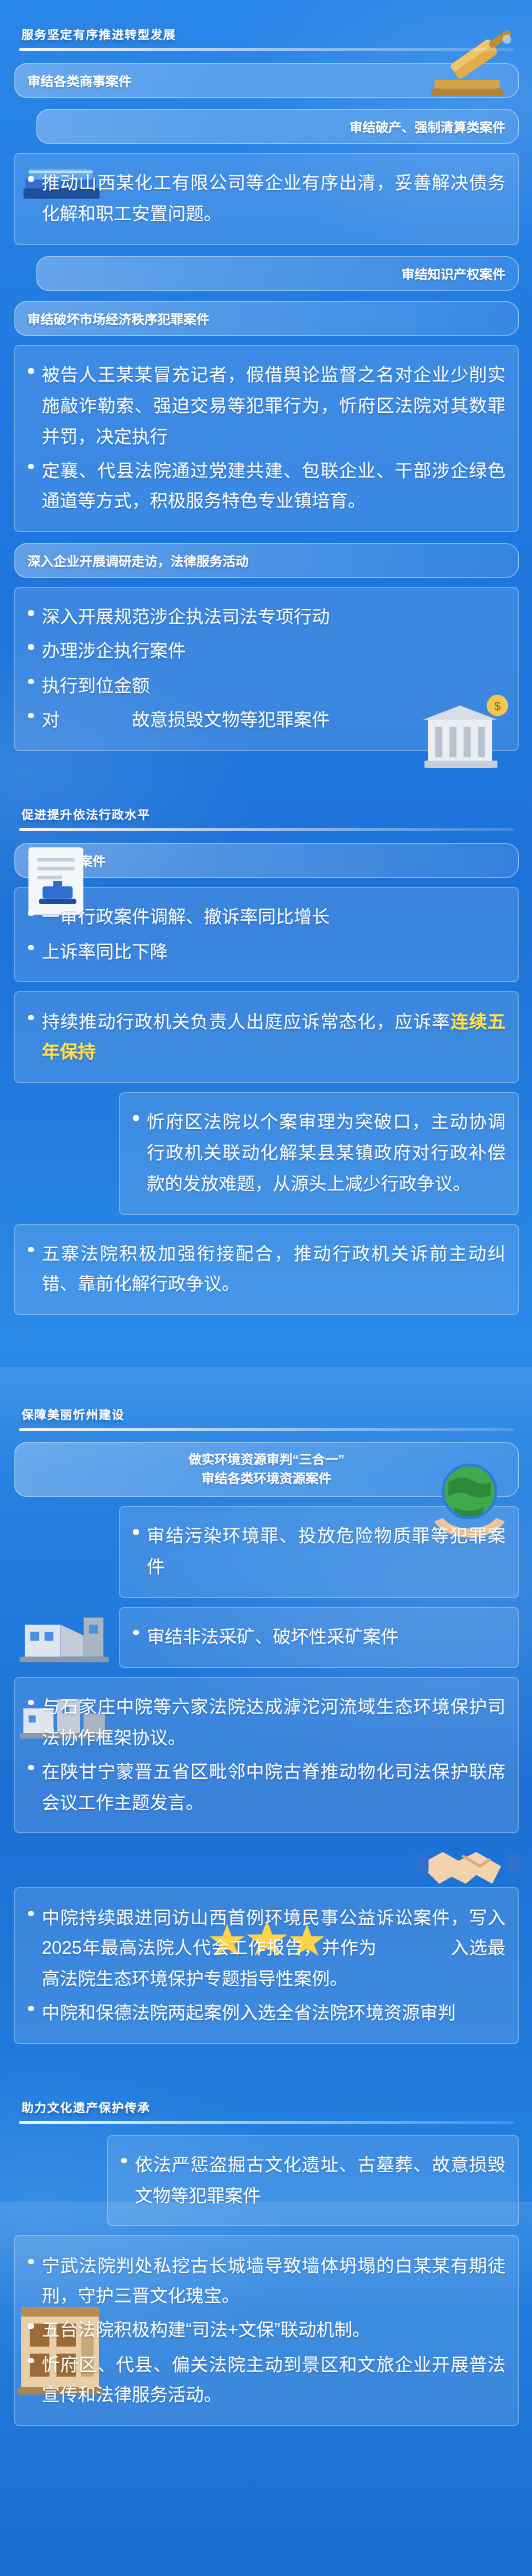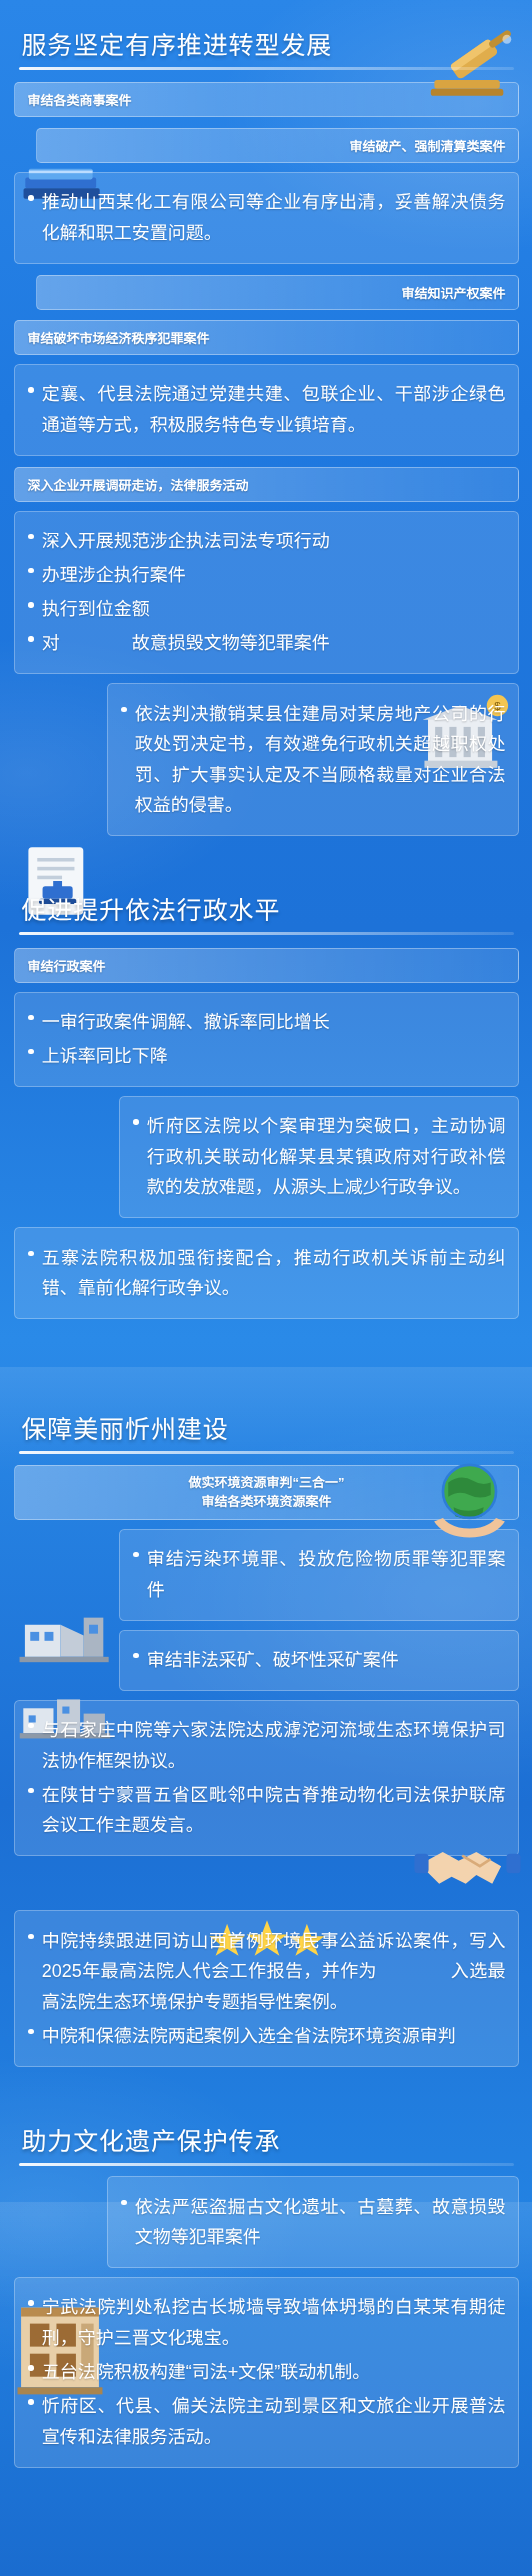--- a/index.html
+++ b/index.html
@@ -32,41 +32,41 @@
     pointer-events: none;
   }
   .band.b1 { top: 1367px; }
   .band.b2 { top: 2202px; }
 
   
   .section-head {
     position: relative;
     margin: 0 12.4px 9px 12.4px;
     padding: 9px 5.3px 10.7px 9px;
-    font-size: 25px;
-    font-weight: normal;
+    font-size: 12px;
+    font-weight: bold;
     letter-spacing: 0.9px;
     color: #ffffff;
     text-shadow: 0 1.8px 3.6px rgba(0,0,0,0.28);
   }
   .section-head::after {
     content: "";
     position: absolute;
     left: 7px; right: 7px; bottom: 1.8px;
     height: 2.7px;
     border-radius: 1.8px;
     background: linear-gradient(90deg, rgba(255,255,255,0.95), rgba(255,255,255,0.15));
   }
 
   
   .pill {
     display: block;
     margin: 10.7px 14px 9px 14px;
     padding: 7px 12.4px;
-    border-radius: 5px;
+    border-radius: 13px;
     background: linear-gradient(90deg, rgba(255,255,255,0.30), rgba(255,255,255,0.10));
     border: 0.9px solid rgba(255,255,255,0.35);
     font-size: 13px;
     font-weight: bold;
     color: #ffffff;
     text-shadow: 0 0.9px 1.8px rgba(0,0,0,0.25);
   }
   .pill.indent { margin-left: 36px; text-align: right; }
   .pill.center { text-align: center; margin-top: 8px; }
   .pill.two-line { line-height: 1.5; }
@@ -228,54 +228,55 @@
     <ul class="bul">
       <li>推动山西某化工有限公司等企业有序出清，妥善解决债务化解和职工安置问题。</li>
     </ul>
   </div>
 
   <div class="pill indent">审结知识产权案件</div>
   <div class="pill">审结破坏市场经济秩序犯罪案件</div>
 
   <div class="card">
     <ul class="bul">
+      <li>被告人王某某冒充记者，假借舆论监督之名对企业少削实施敲诈勒索、强迫交易等犯罪行为，忻府区法院对其数罪并罚，决定执行</li>
       <li>定襄、代县法院通过党建共建、包联企业、干部涉企绿色通道等方式，积极服务特色专业镇培育。</li>
     </ul>
   </div>
 
   <div class="pill">深入企业开展调研走访，法律服务活动</div>
 
   <div class="card">
     <ul class="bul">
       <li>深入开展规范涉企执法司法专项行动</li>
       <li>办理涉企执行案件</li>
       <li>执行到位金额</li>
       <li>对　　　　故意损毁文物等犯罪案件</li>
     </ul>
   </div>
 
-  <div class="card right">
-    <ul class="bul">
-      <li>依法判决撤销某县住建局对某房地产公司的行政处罚决定书，有效避免行政机关超越职权处罚、扩大事实认定及不当顾格裁量对企业合法权益的侵害。</li>
-    </ul>
-  </div>
 
   <div class="spacer-lg"></div>
 
   <div class="section-head">促进提升依法行政水平</div>
 
   <div class="pill">审结行政案件</div>
 
   <div class="card">
     <ul class="bul">
       <li>一审行政案件调解、撤诉率同比增长</li>
       <li>上诉率同比下降</li>
     </ul>
   </div>
 
+  <div class="card">
+    <ul class="bul">
+      <li>持续推动行政机关负责人出庭应诉常态化，应诉率<span class="hl">连续五年保持</span></li>
+    </ul>
+  </div>
 
   <div class="card right-sm">
     <ul class="bul">
       <li>忻府区法院以个案审理为突破口，主动协调行政机关联动化解某县某镇政府对行政补偿款的发放难题，从源头上减少行政争议。</li>
     </ul>
   </div>
 
   <div class="card">
     <ul class="bul">
       <li>五寨法院积极加强衔接配合，推动行政机关诉前主动纠错、靠前化解行政争议。</li>

